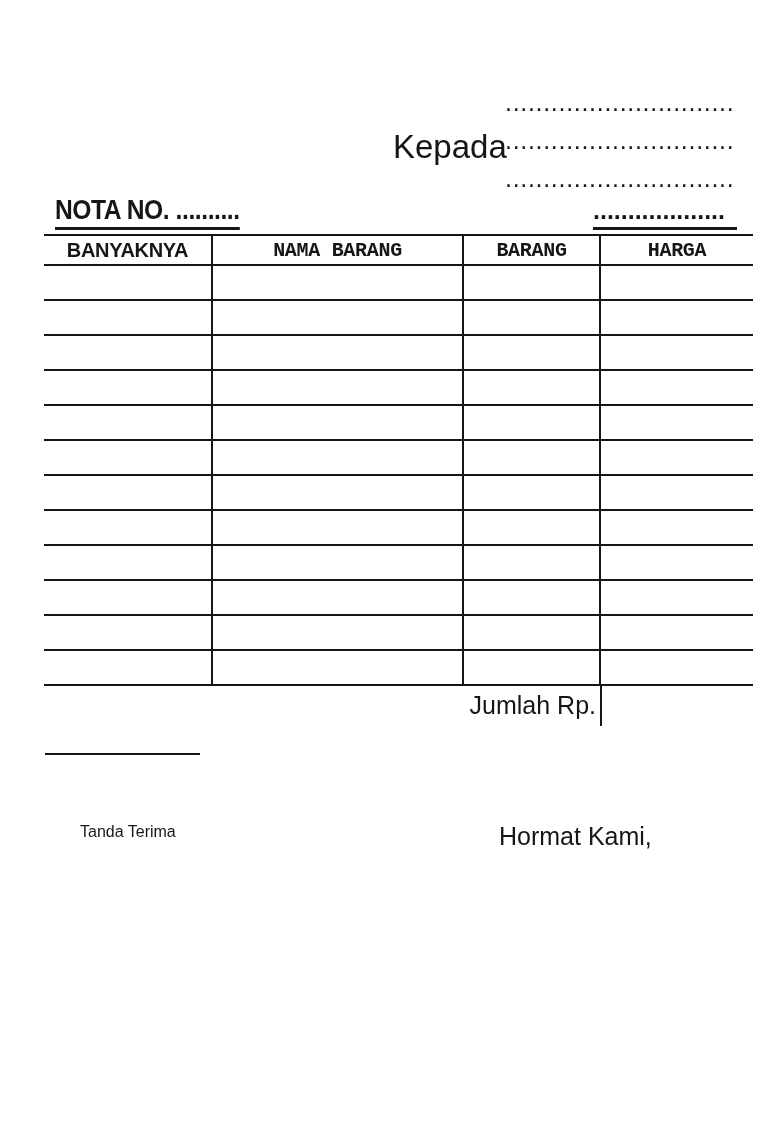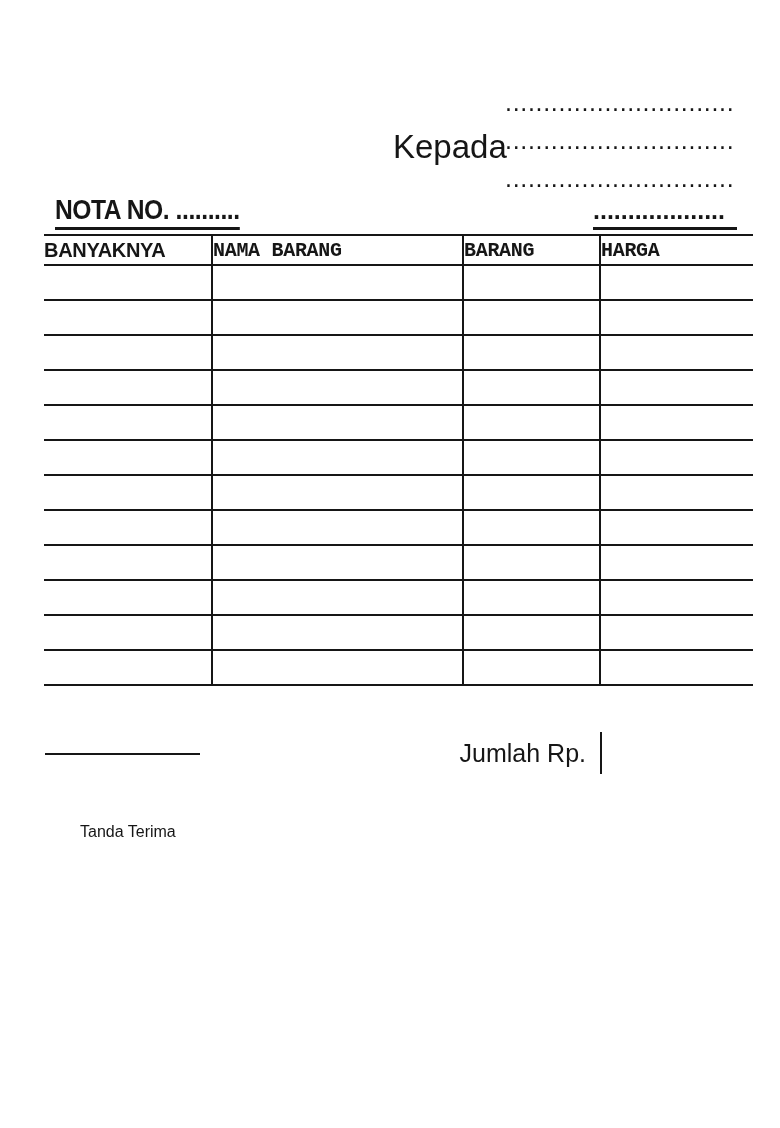--- a/index.html
+++ b/index.html
@@ -93,38 +93,38 @@
     font-family:Liberation Mono, monospace;
   }
   .nota-table tbody tr:last-child td{
     border-bottom:2px solid var(--ink);
   }
   .nota-table th{
     height:30px;
     font-size:20px;
     font-weight:bold;
     letter-spacing:-0.3px;
-    text-align:left;
+    text-align:center;
     vertical-align:middle;
   }
   .nota-table td{
     height:35px;
   }
 
   
   .total-row{
     position:absolute;
-    left:44px; top:732px;
+    left:44px; top:684px;
     width:558px;
     height:42px;
     border-right:2px solid var(--ink);
     display:flex;
     align-items:center;
     justify-content:flex-end;
-    padding-right:14px;
+    padding-right:4px;
   }
   .total-label{
     font-size:25px;
     line-height:1;
   }
 
   
   .signature-line{
     position:absolute;
     left:45px; top:753px;
@@ -255,14 +255,15 @@
   </div>
 
   <div class="total-row">
     <span class="total-label">Jumlah Rp.</span>
   </div>
 
   <div class="signature-line"></div>
 
   <div class="footer-left">Tanda Terima</div>
 
+  <div class="footer-right">Hormat Kami,</div>
 
 </div>
 
 </body></html>

